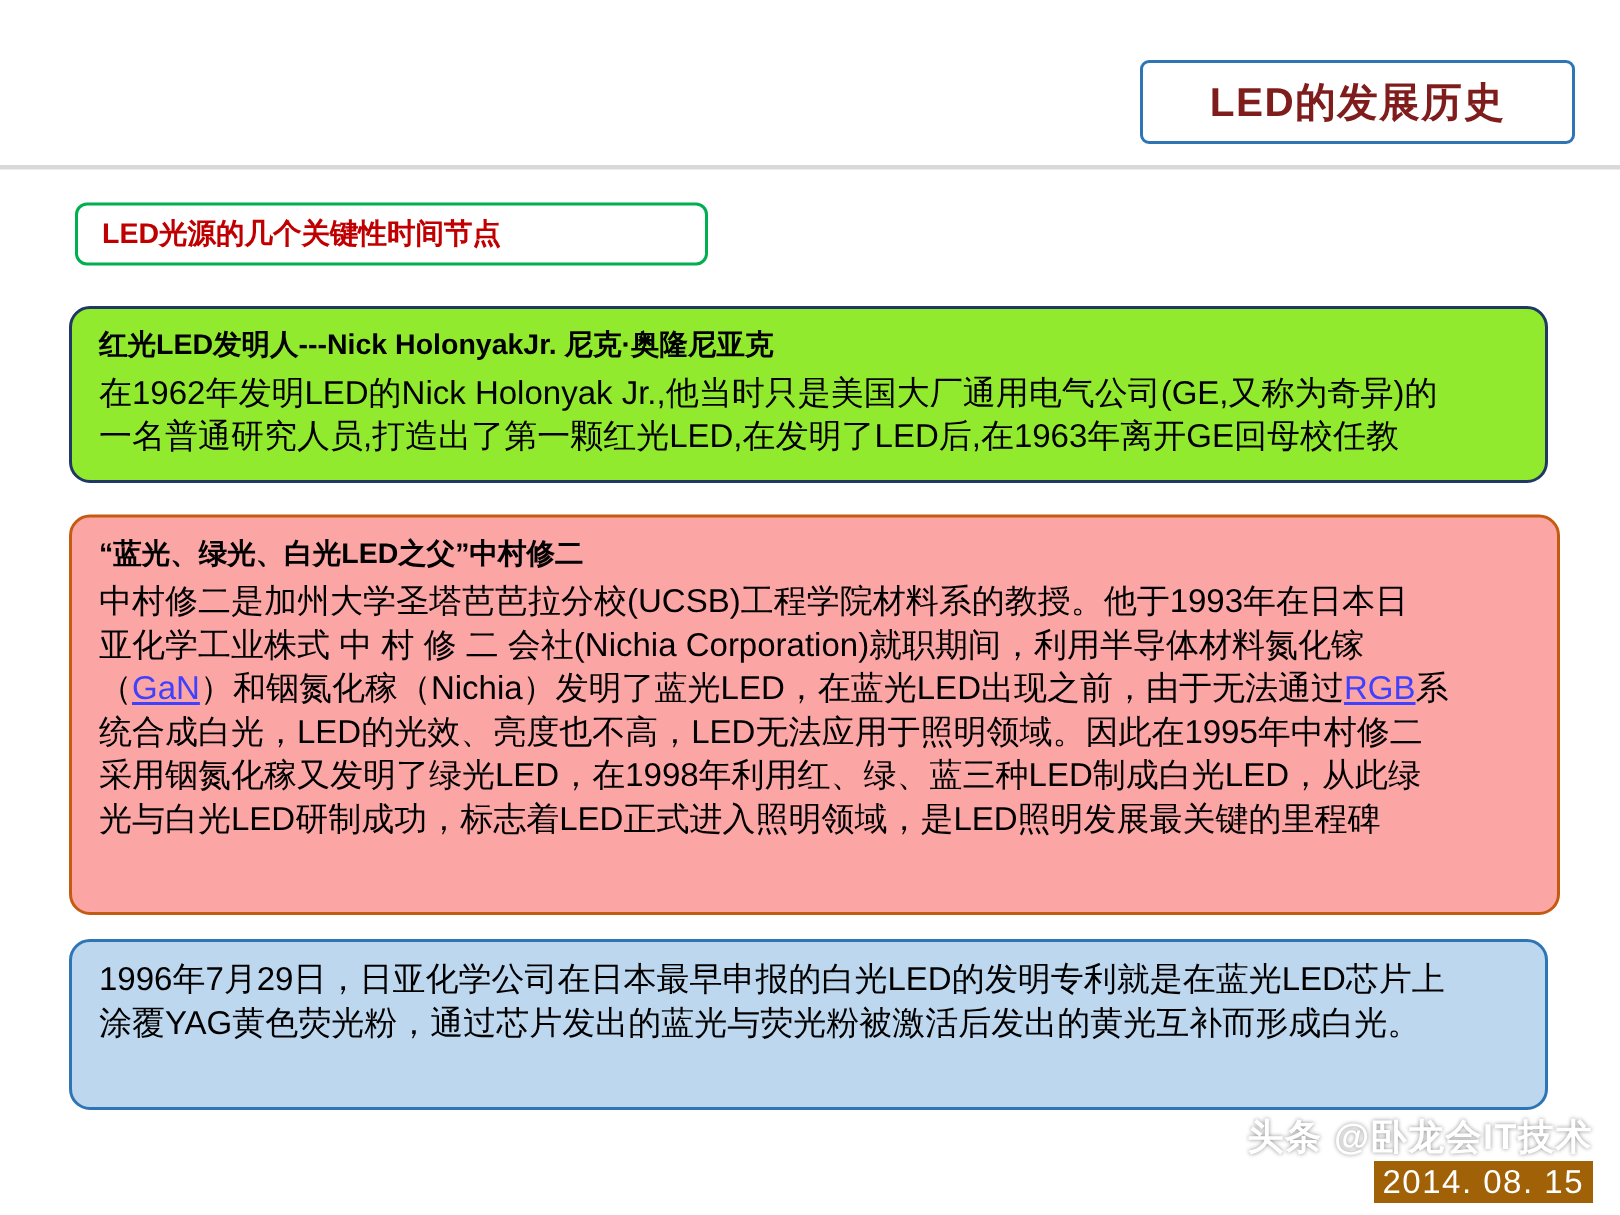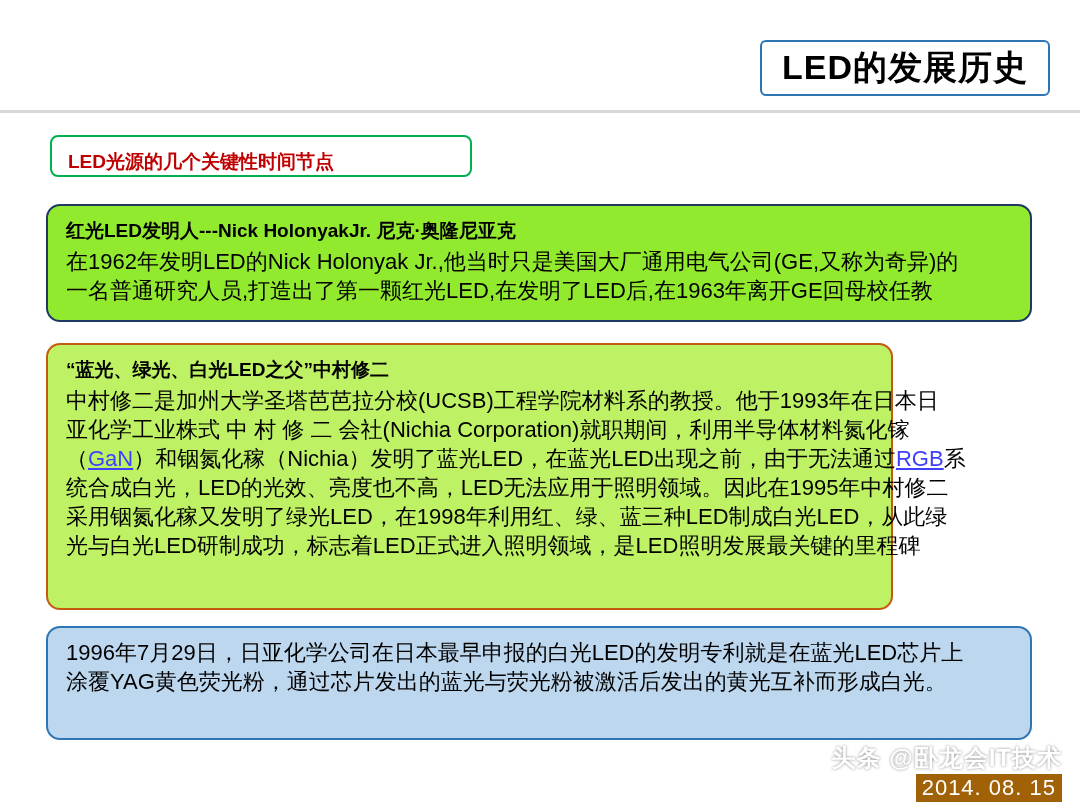--- a/index.html
+++ b/index.html
@@ -28,22 +28,22 @@
     height: 56px;
     border: 2px solid #2e75b6;
     border-radius: 6px;
     background: #ffffff;
     display: flex;
     align-items: center;
     justify-content: center;
     box-sizing: border-box;
   }
   .title-box .title-text {
-    color: #000000;
-    font-size: 34px;
+    color: #7f1d1d;
+    font-size: 27px;
     font-weight: 700;
     letter-spacing: 1px;
   }
 
   
   .header-rule {
     position: absolute;
     left: 0;
     right: 0;
     top: 110px;
@@ -55,21 +55,21 @@
   .section-label {
     position: absolute;
     left: 50px;
     top: 135px;
     width: 422px;
     height: 42px;
     border: 2px solid #00b050;
     border-radius: 8px;
     background: #ffffff;
     display: flex;
-    align-items: flex-end;
+    align-items: center;
     box-sizing: border-box;
   }
   .section-label span {
     color: #c00000;
     font-size: 19px;
     font-weight: 700;
     padding-left: 16px;
   }
 
   
@@ -97,24 +97,24 @@
     top: 204px;
     width: 986px;
     height: 118px;
     border: 2px solid #1f3864;
     background: #92ea2f;
   }
 
   .box-orange {
     left: 46px;
     top: 343px;
-    width: 847px;
+    width: 994px;
     height: 267px;
     border: 2px solid #c55a11;
-    background: #bef264;
+    background: #fca5a5;
   }
   .box-orange p {
     letter-spacing: 0px;
   }
   .box-orange a {
     color: #4040ff;
     text-decoration: underline;
   }
 
   .box-blue {

